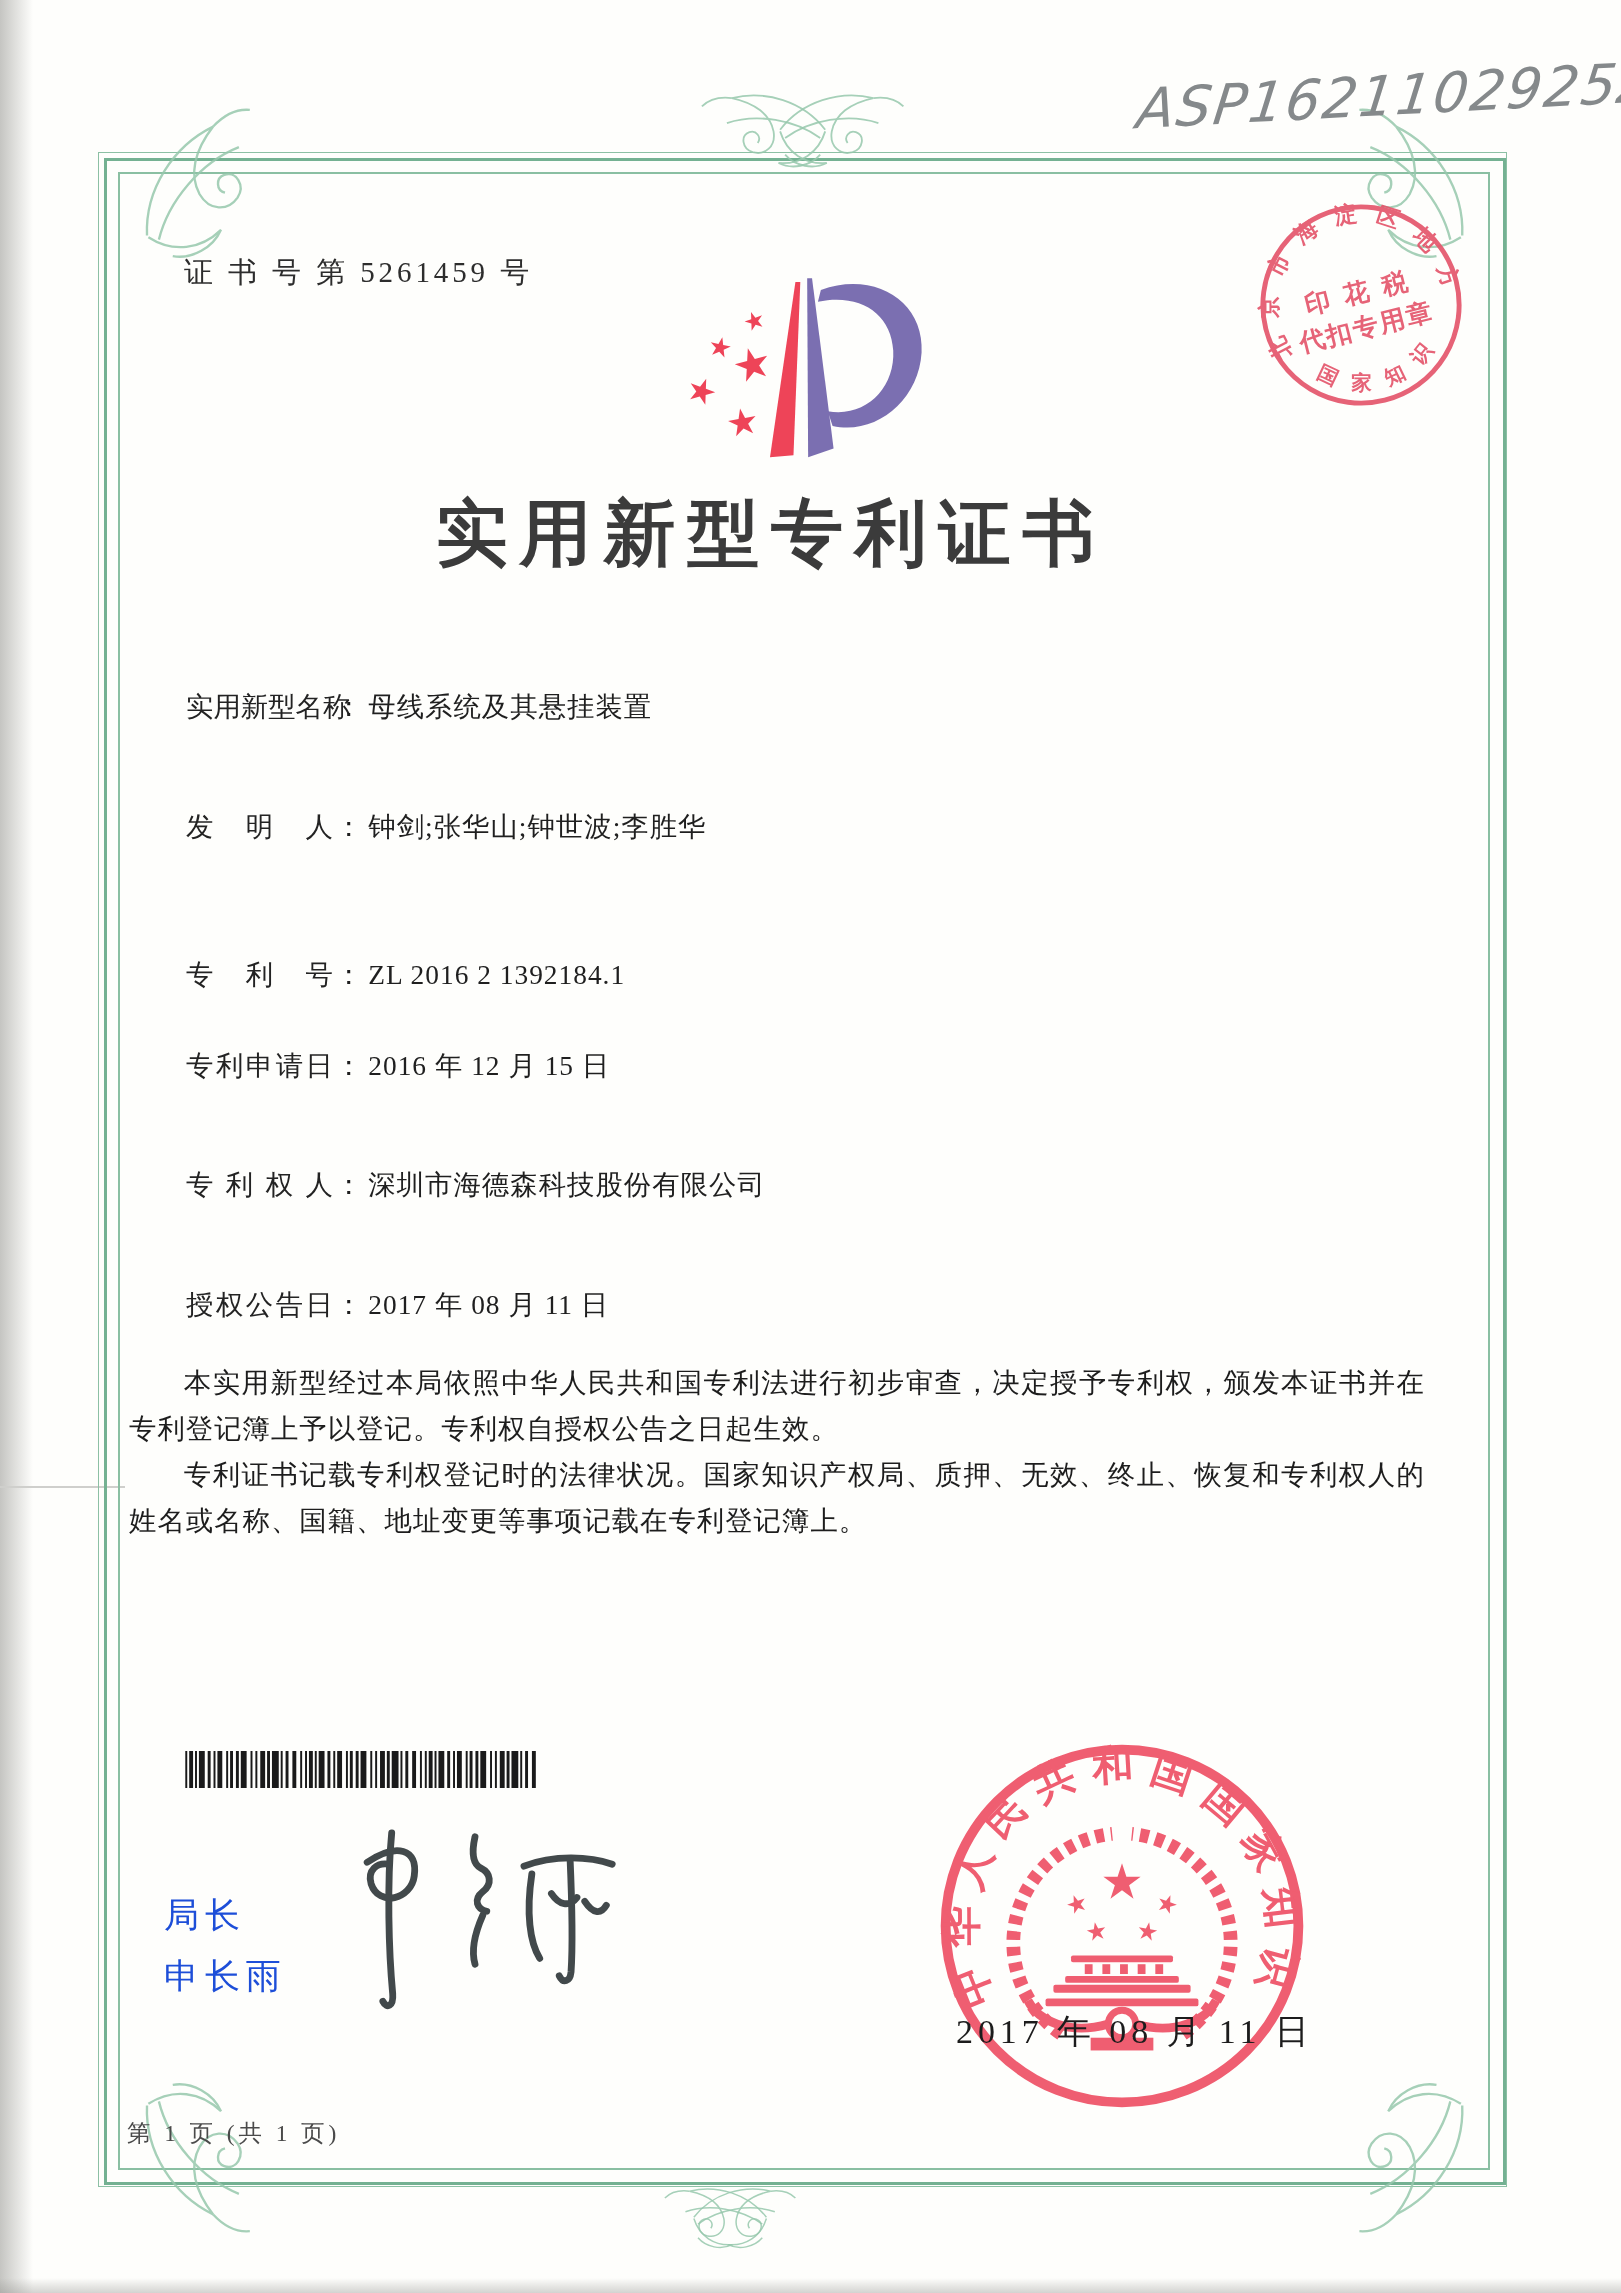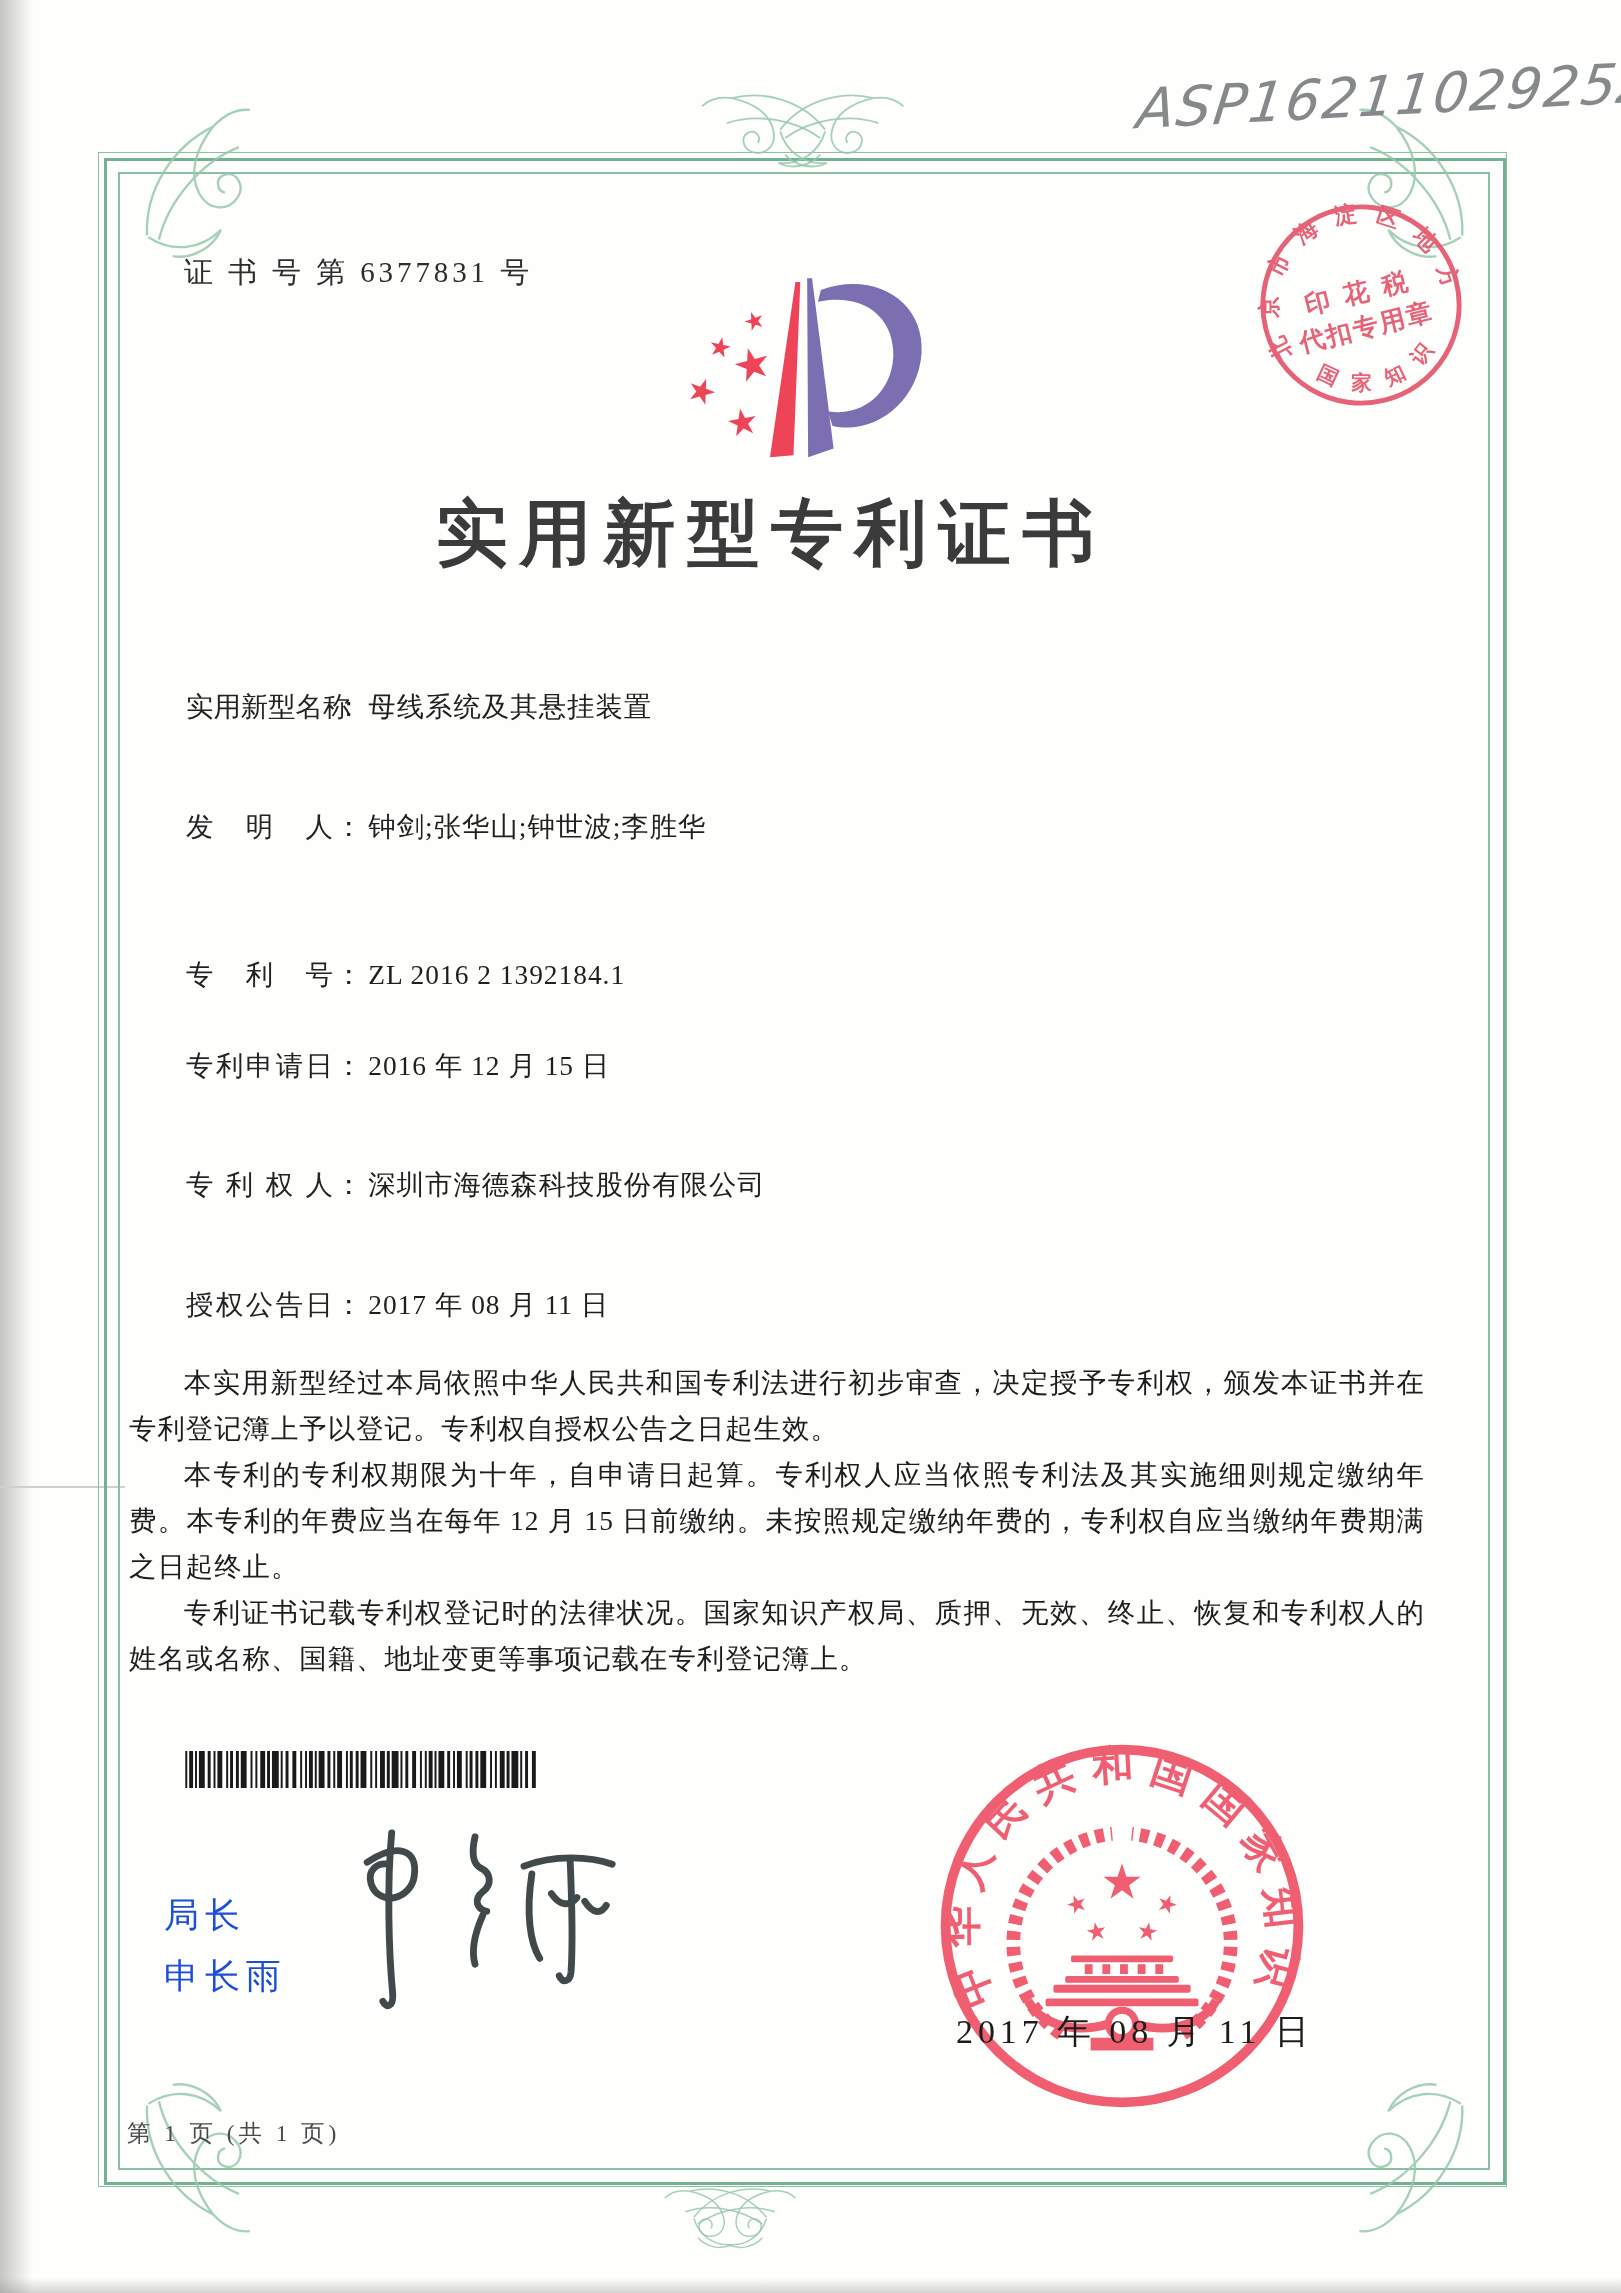--- a/index.html
+++ b/index.html
@@ -90,21 +90,21 @@
     <use href="#flourish" transform="translate(150,2148) scale(1.1,-1.1) rotate(-40)"></use>
     <use href="#flourish" transform="translate(1492,2148) scale(-1.1,-1.1) rotate(-40)"></use>
     <use href="#flourish" transform="translate(796,132) scale(0.85)"></use>
     <use href="#flourish" transform="translate(842,132) scale(-0.85,0.85)"></use>
     <use href="#flourish" transform="translate(708,2262) scale(0.7)"></use>
     <use href="#flourish" transform="translate(782,2262) scale(-0.7,0.7)"></use>
   </svg>
 
   <div class="handwritten">ASP1621102925Z</div>
 
-  <div class="cert-no">证 书 号 第 6377831 号</div>
+  <div class="cert-no">证 书 号 第 5261459 号</div>
 
   <svg class="logo-svg" width="325" height="223" viewBox="0 0 332 228">
     <g fill="#ee4458">
       <use href="#star" transform="translate(82,80) rotate(-20) scale(10)"></use>
       <use href="#star" transform="translate(47,107) rotate(12) scale(11)"></use>
       <use href="#star" transform="translate(80,125) rotate(-15) scale(18)"></use>
       <use href="#star" transform="translate(28,152) rotate(20) scale(14)"></use>
       <use href="#star" transform="translate(70,184) rotate(-10) scale(15)"></use>
       <polygon points="124,40 129,40 122,217 98,219"></polygon>
     </g>
@@ -148,21 +148,20 @@
   </div>
   <div class="field-row" style="top:1167px">
     <span class="f-label">专利权人</span><span class="f-colon">：</span><span class="f-value">深圳市海德森科技股份有限公司</span>
   </div>
   <div class="field-row" style="top:1287px">
     <span class="f-label">授权公告日</span><span class="f-colon">：</span><span class="f-value">2017 年 08 月 11 日</span>
   </div>
 
   <div class="body-text">
     <p>本实用新型经过本局依照中华人民共和国专利法进行初步审查，决定授予专利权，颁发本证书并在专利登记簿上予以登记。专利权自授权公告之日起生效。</p>
-    <p>本专利的专利权期限为十年，自申请日起算。专利权人应当依照专利法及其实施细则规定缴纳年费。本专利的年费应当在每年 12 月 15 日前缴纳。未按照规定缴纳年费的，专利权自应当缴纳年费期满之日起终止。</p>
     <p>专利证书记载专利权登记时的法律状况。国家知识产权局、质押、无效、终止、恢复和专利权人的姓名或名称、国籍、地址变更等事项记载在专利登记簿上。</p>
   </div>
 
   <svg class="barcode-svg" width="357" height="37" viewBox="0 0 364 38">
     <g id="barcode-bars" fill="#1a1a1a">
         <rect x="0" y="0" width="2" height="38"></rect>
         <rect x="4" y="0" width="4" height="38"></rect>
         <rect x="10" y="0" width="2" height="38"></rect>
         <rect x="14" y="0" width="6" height="38"></rect>
         <rect x="23" y="0" width="3" height="38"></rect>

